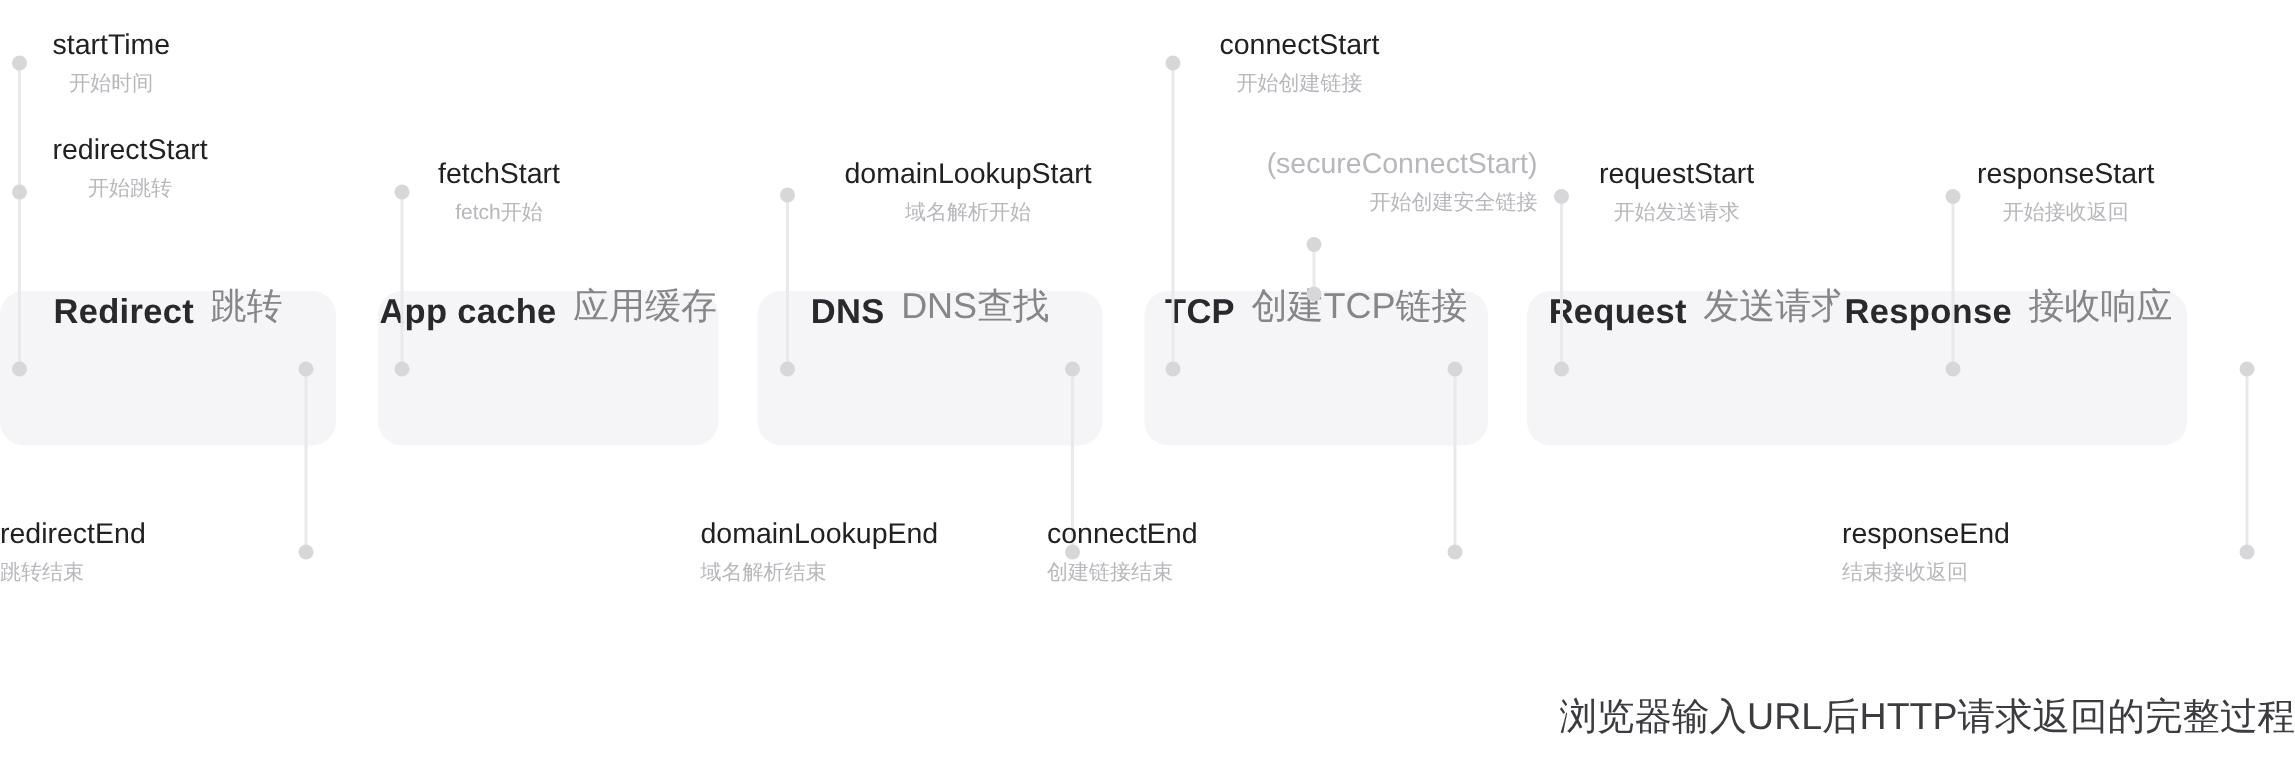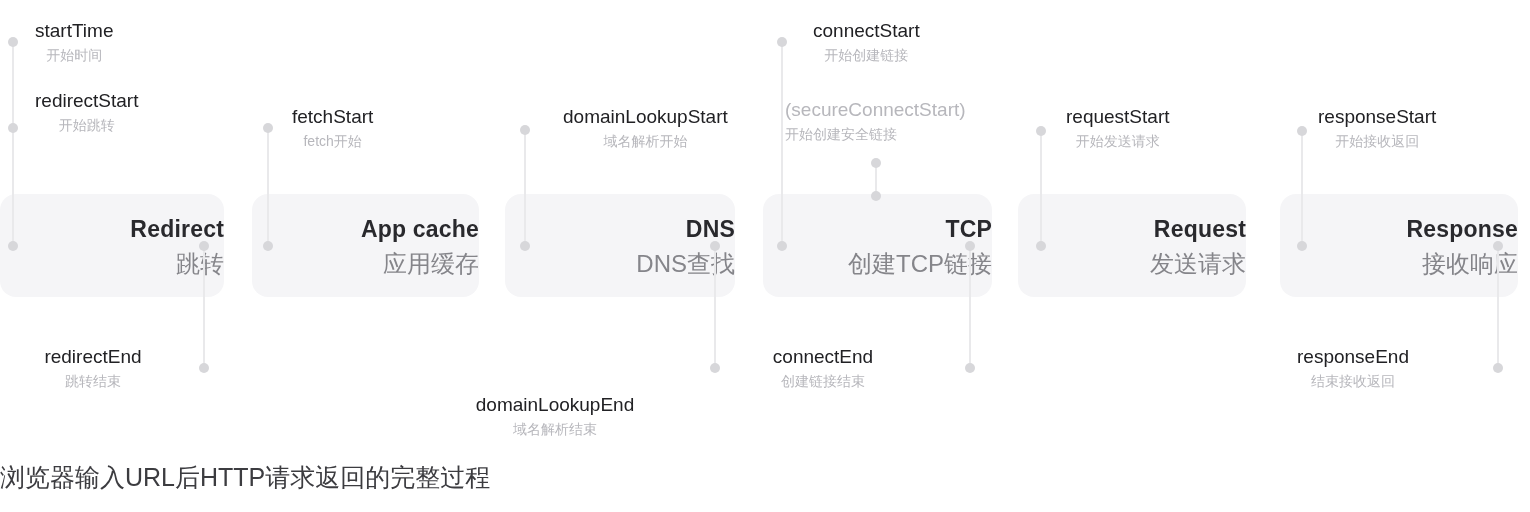--- a/index.html
+++ b/index.html
@@ -15,22 +15,22 @@
     font-family: "Liberation Sans", sans-serif;
     overflow: hidden;
   }
   .stage {
     position: absolute;
     top: 194px;
     height: 103px;
     background: var(--stage-bg, #f5f5f7);
     border-radius: 16px;
     display: flex;
-    flex-direction: column;
-    align-items: flex-end;
+    flex-direction: row;
+    align-items: flex-start;
     justify-content: center;
     gap: 11px;
     z-index: 1;
   }
   .stage-title {
     font-size: 23px;
     font-weight: 600;
     line-height: 26px;
     color: var(--stage-title, #29292d);
     letter-spacing: 0.2px;
@@ -64,32 +64,32 @@
   }
   .marker .m-label {
     font-size: 19px;
     font-weight: 500;
     color: var(--label-primary, #212124);
   }
   .marker .m-sub {
     font-size: 14px;
     color: var(--label-secondary, #b7b7bc);
   }
-  .marker-end { text-align: center; }
-  .marker-optional { text-align: left; }
+  .marker-end { text-align: left; }
+  .marker-optional { text-align: right; }
   .marker-optional .m-label {
     color: var(--label-secondary, #b7b7bc);
     font-weight: 400;
   }
   .caption {
     position: absolute;
     top: 461px;
     left: 0;
     width: 100%;
-    text-align: left;
+    text-align: right;
     font-size: 25px;
     font-weight: 500;
     color: var(--caption-text, #3c3c40);
     z-index: 4;
   }
 </style>
 </head>
 <body>
 
 <div class="canvas">
@@ -107,21 +107,21 @@
     <div class="stage-subtitle">DNS查找</div>
   </div>
   <div class="stage" style="left:763px; width:229px;">
     <div class="stage-title">TCP</div>
     <div class="stage-subtitle">创建TCP链接</div>
   </div>
   <div class="stage" style="left:1018px; width:228px;">
     <div class="stage-title">Request</div>
     <div class="stage-subtitle">发送请求</div>
   </div>
-  <div class="stage" style="left:1280px; width:238px;">
+  <div class="stage" style="left:1220px; width:238px;">
     <div class="stage-title">Response</div>
     <div class="stage-subtitle">接收响应</div>
   </div>
 
   <div class="vline" style="left:12px;   top:42px;  height:204px;"></div>
   <div class="vline" style="left:203px;  top:246px; height:122px;"></div>
   <div class="vline" style="left:267px;  top:128px; height:118px;"></div>
   <div class="vline" style="left:524px;  top:130px; height:116px;"></div>
   <div class="vline" style="left:714px;  top:246px; height:122px;"></div>
   <div class="vline" style="left:781px;  top:42px;  height:204px;"></div>
@@ -184,21 +184,21 @@
     <div class="m-sub">开始发送请求</div>
   </div>
   <div class="marker marker-start" style="left:1318px; top:104px;">
     <div class="m-label">responseStart</div>
     <div class="m-sub">开始接收返回</div>
   </div>
   <div class="marker marker-end" style="left:0px; top:344px; width:186px;">
     <div class="m-label">redirectEnd</div>
     <div class="m-sub">跳转结束</div>
   </div>
-  <div class="marker marker-end" style="left:430px; top:344px; width:250px;margin-top:48px;">
+  <div class="marker marker-end" style="left:467px; top:344px; width:250px;">
     <div class="m-label">domainLookupEnd</div>
     <div class="m-sub">域名解析结束</div>
   </div>
   <div class="marker marker-end" style="left:698px; top:344px; width:250px;">
     <div class="m-label">connectEnd</div>
     <div class="m-sub">创建链接结束</div>
   </div>
   <div class="marker marker-end" style="left:1228px; top:344px; width:250px;">
     <div class="m-label">responseEnd</div>
     <div class="m-sub">结束接收返回</div>

